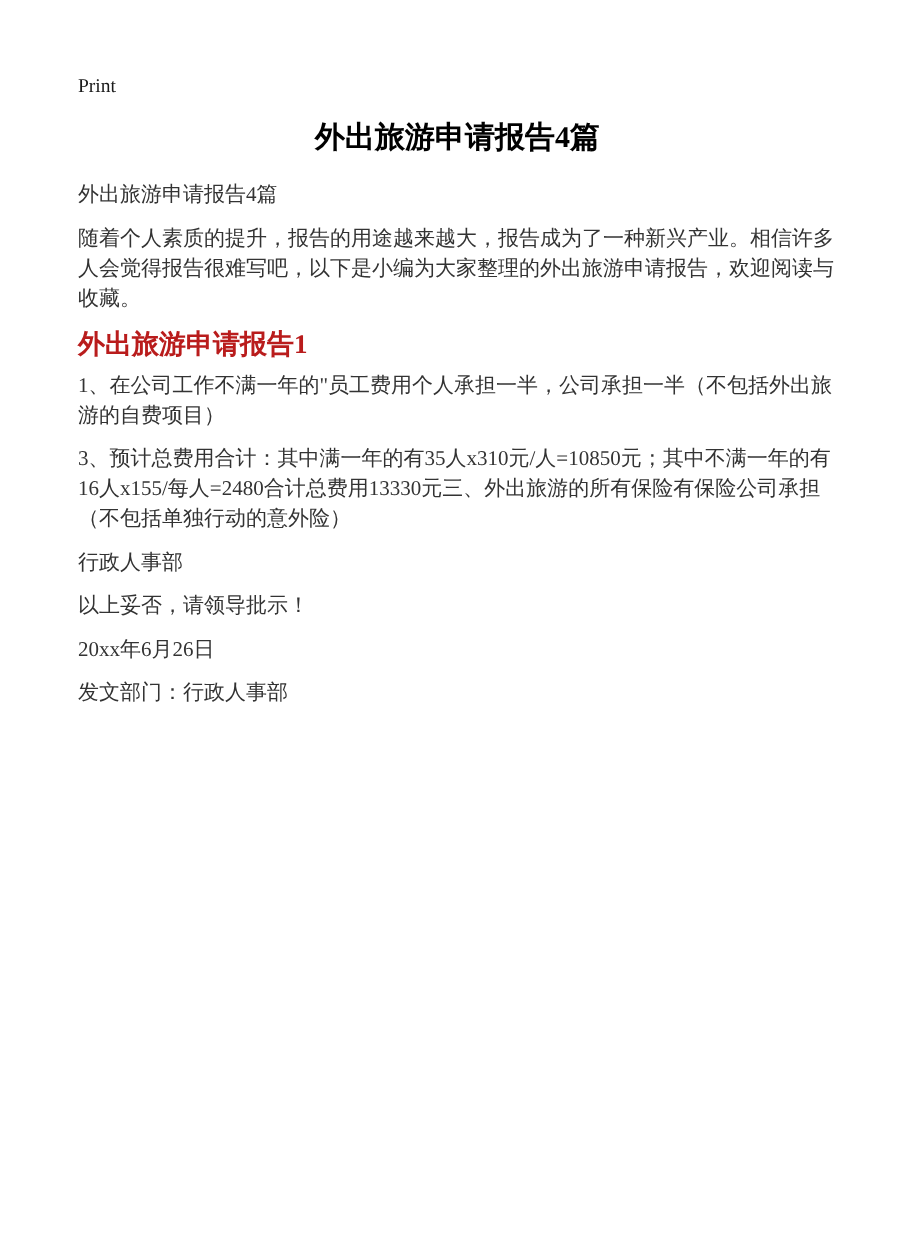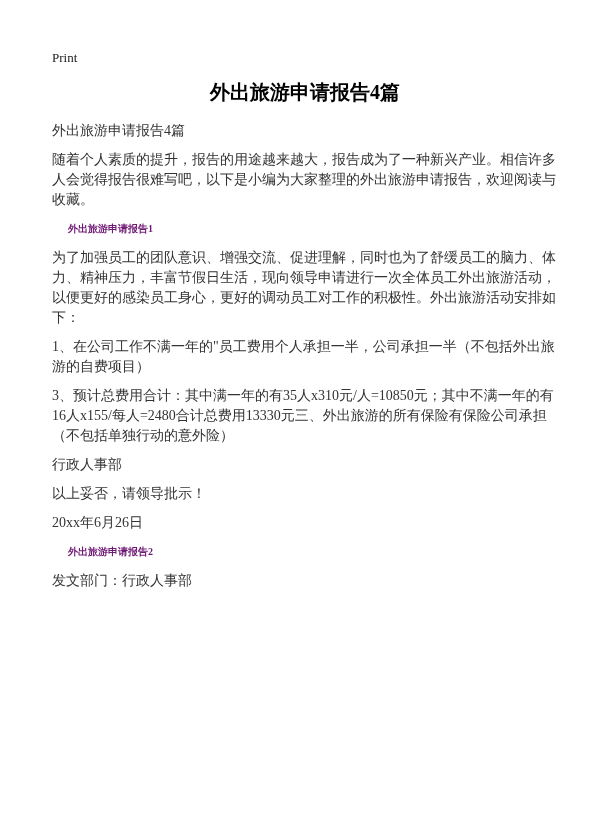--- a/index.html
+++ b/index.html
@@ -33,56 +33,54 @@
     margin: 13px 0 16px 0;
   }
   .para {
     font-size: 14px;
     line-height: 20px;
     margin: 9px 0;
     color: #333333;
     word-break: break-all;
   }
   .heading {
-    font-size: 10px;
+    font-size: 18px;
     line-height: 20px;
-    margin: 9px 16px;
+    margin: 9px 0;
     font-weight: bold;
-    color: #701a75;
+    color: #b91c1c;
     word-break: break-all;
   }
 </style>
 </head>
 <body>
 
 <div class="page">
 
   <span class="print-link">Print</span>
 
   <div class="doc-title">外出旅游申请报告4篇</div>
 
   <p class="para">外出旅游申请报告4篇</p>
 
   <p class="para">随着个人素质的提升，报告的用途越来越大，报告成为了一种新兴产业。相信许多人会觉得报告很难写吧，以下是小编为大家整理的外出旅游申请报告，欢迎阅读与收藏。</p>
 
   <p class="heading">外出旅游申请报告1</p>
 
-  <p class="para">为了加强员工的团队意识、增强交流、促进理解，同时也为了舒缓员工的脑力、体力、精神压力，丰富节假日生活，现向领导申请进行一次全体员工外出旅游活动，以便更好的感染员工身心，更好的调动员工对工作的积极性。外出旅游活动安排如下：</p>
 
 
 
   <p class="para">1、在公司工作不满一年的"员工费用个人承担一半，公司承担一半（不包括外出旅游的自费项目）</p>
 
 
   <p class="para">3、预计总费用合计：其中满一年的有35人x310元/人=10850元；其中不满一年的有16人x155/每人=2480合计总费用13330元三、外出旅游的所有保险有保险公司承担（不包括单独行动的意外险）</p>
 
   <p class="para">行政人事部</p>
 
   <p class="para">以上妥否，请领导批示！</p>
 
   <p class="para">20xx年6月26日</p>
 
-  <p class="heading">外出旅游申请报告2</p>
 
 
   <p class="para">发文部门：行政人事部</p>
 
 </div>
 
 </body></html>

